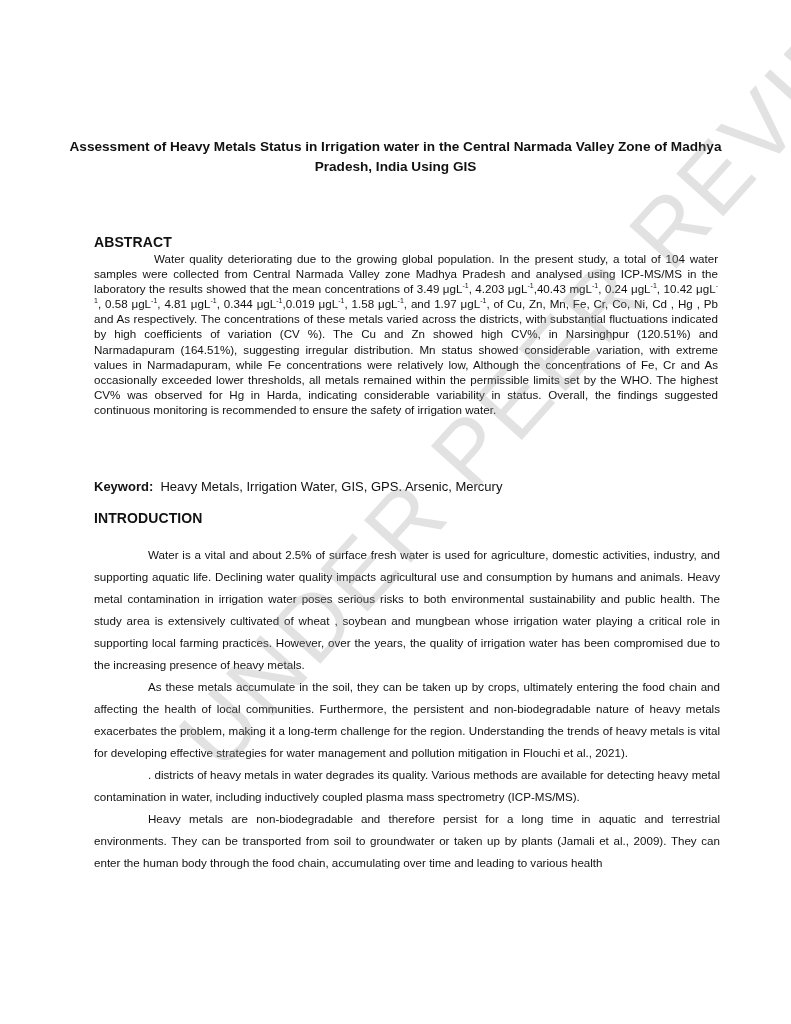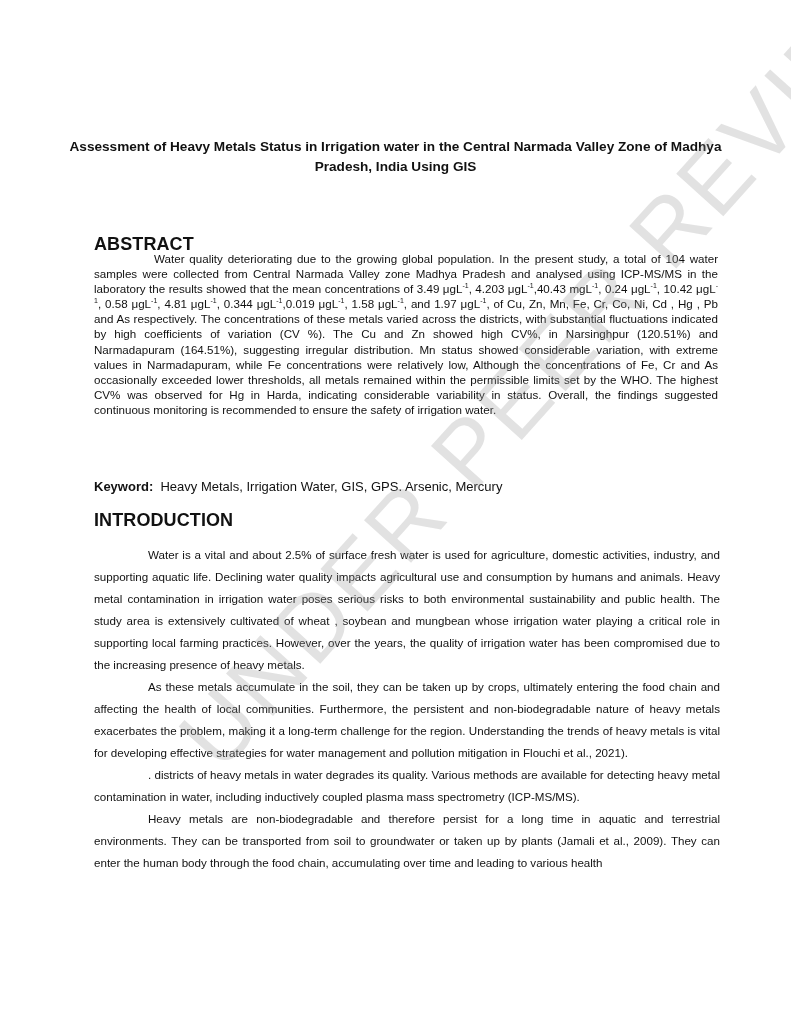--- a/index.html
+++ b/index.html
@@ -1,21 +1,21 @@
 <!DOCTYPE html>
 <html><head>
 <meta charset="utf-8">
 <style>
   html, body { margin: 0; padding: 0; background: #ffffff; }
   body { width: 791px; height: 1024px; position: relative; overflow: hidden;
          font-family: "Liberation Sans", sans-serif; color: #111; }
   .page { position: absolute; left: 0; top: 0; width: 791px; height: 1024px; }
   .title { position: absolute; left: 60px; width: 671px; top: 137px;
            text-align: center; font-weight: bold; font-size: 13.6px; line-height: 20px; color: #111; }
-  .h1 { position: absolute; left: 94px; font-weight: bold; font-size: 18px; letter-spacing: 0.1px; }
+  .h1 { position: absolute; left: 94px; font-weight: bold; font-size: 14px; letter-spacing: 0.1px; }
   #abstract-heading { top: 234px; }
   #intro-heading { top: 510px; text-align: center; }
   .abstract { position: absolute; left: 94px; width: 624px; top: 251px;
               font-size: 11.6px; line-height: 15.1px; text-align: justify; }
   .abstract p { margin: 0; text-indent: 60px; }
   sup { font-size: 7px; line-height: 0; vertical-align: 5px; }
   .keyword { position: absolute; left: 94px; top: 479px; font-size: 13px; }
   .keyword b { font-weight: bold; }
   .intro { position: absolute; left: 94px; width: 626px; top: 544px;
            font-size: 11.6px; line-height: 22px; text-align: justify; }

